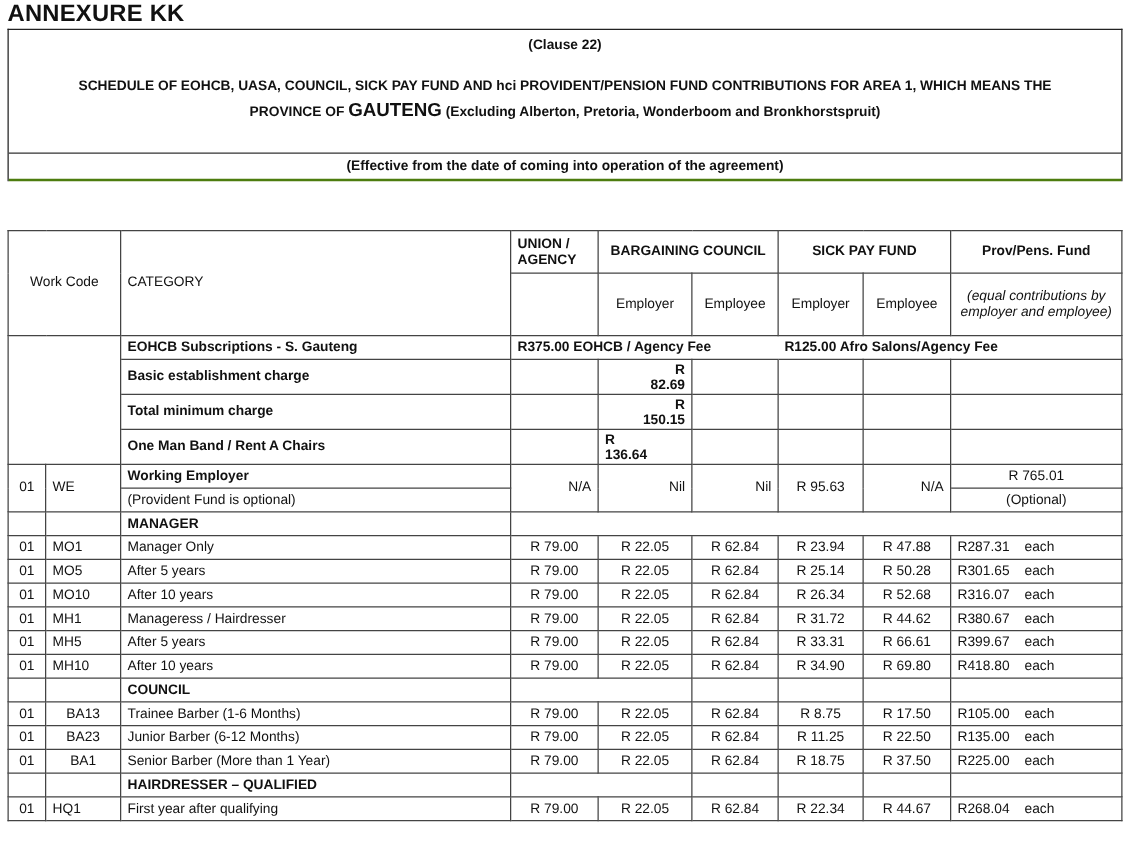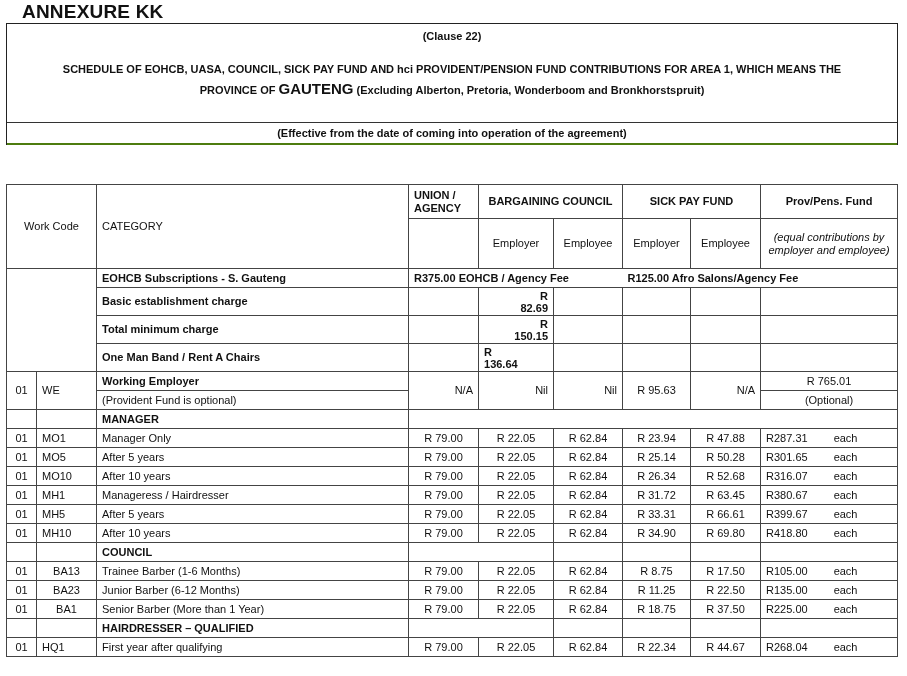--- a/index.html
+++ b/index.html
@@ -1,39 +1,39 @@
 <!DOCTYPE html>
 <html><head>
 <meta charset="utf-8">
 <style>
   html, body { margin:0; padding:0; background:#ffffff; }
   body { width:907px; height:676px; position:relative; overflow:hidden;
          font-family:"Liberation Sans", sans-serif; color:#111; }
-  .annex { position:absolute; left:6px; top:1px; font-weight:bold; font-size:19px; letter-spacing:0.2px;margin-left:16px; }
+  .annex { position:absolute; left:6px; top:1px; font-weight:bold; font-size:19px; letter-spacing:0.2px; }
   .frame { position:absolute; left:6px; top:23px; width:890px; border:1px solid #222; border-bottom:none; }
   .hdr { border-bottom:2px solid #333; text-align:center; font-weight:bold; font-size:11px; }
   .hdr1 { height:39px; padding-top:3px; box-sizing:border-box; }
   .hdr1 div { line-height:19px; }
   .hdr2 { height:99px; padding-top:3px; box-sizing:border-box; border-bottom:1px solid #333;}
   .hdr2 .l { line-height:19px; }
   .hdr2 .sched { margin-top:14px; line-height:19px; font-size:11px; }
   .hdr2 .big { font-size:15px; }
   .eff { height:22px; line-height:21px; box-sizing:border-box; border-bottom:2px solid #4d7c0f; }
 
   table { border-collapse:collapse; position:absolute; left:6px; top:184px; width:891px; table-layout:fixed; font-size:11px; }
   td { border:1px solid #444; padding:0 5px; height:18px; line-height:13px; vertical-align:middle; overflow:hidden; white-space:nowrap; }
   td.c { text-align:center; }
   td.r { text-align:right; }
   td.b { font-weight:bold; }
   td.nb-r { border-right:none; }
   td.nb-l { border-left:none; }
   .hcell { font-weight:bold; text-align:center; white-space:normal; }
   .wrap { white-space:normal;font-style:italic; }
   .rstack { text-align:right; font-weight:bold; line-height:12px; }
-  .each { display:inline-block; margin-left:26px; }
+  .each { display:inline-block; margin-left:12px; }
   .prov { text-align:left; }
 </style>
 </head>
 <body>
 
 <div class="annex">ANNEXURE KK</div>
 
 <div class="frame">
   <div class="hdr hdr2">
     <div class="l">(Clause 22)</div>
@@ -171,21 +171,21 @@
         <td class="prov"><span>R316.07</span><span class="each">each</span></td>
       </tr>
       <tr style="height:19px">
         <td class="c">01</td>
         <td class="">MH1</td>
         <td>Manageress / Hairdresser</td>
         <td class="c">R 79.00</td>
         <td class="c">R 22.05</td>
         <td class="c">R 62.84</td>
         <td class="c">R 31.72</td>
-        <td class="c">R 63.45</td>
+        <td class="c">R 44.62</td>
         <td class="prov"><span>R380.67</span><span class="each">each</span></td>
       </tr>
       <tr style="height:19px">
         <td class="c">01</td>
         <td class="">MH5</td>
         <td>After 5 years</td>
         <td class="c">R 79.00</td>
         <td class="c">R 22.05</td>
         <td class="c">R 62.84</td>
         <td class="c">R 33.31</td>

